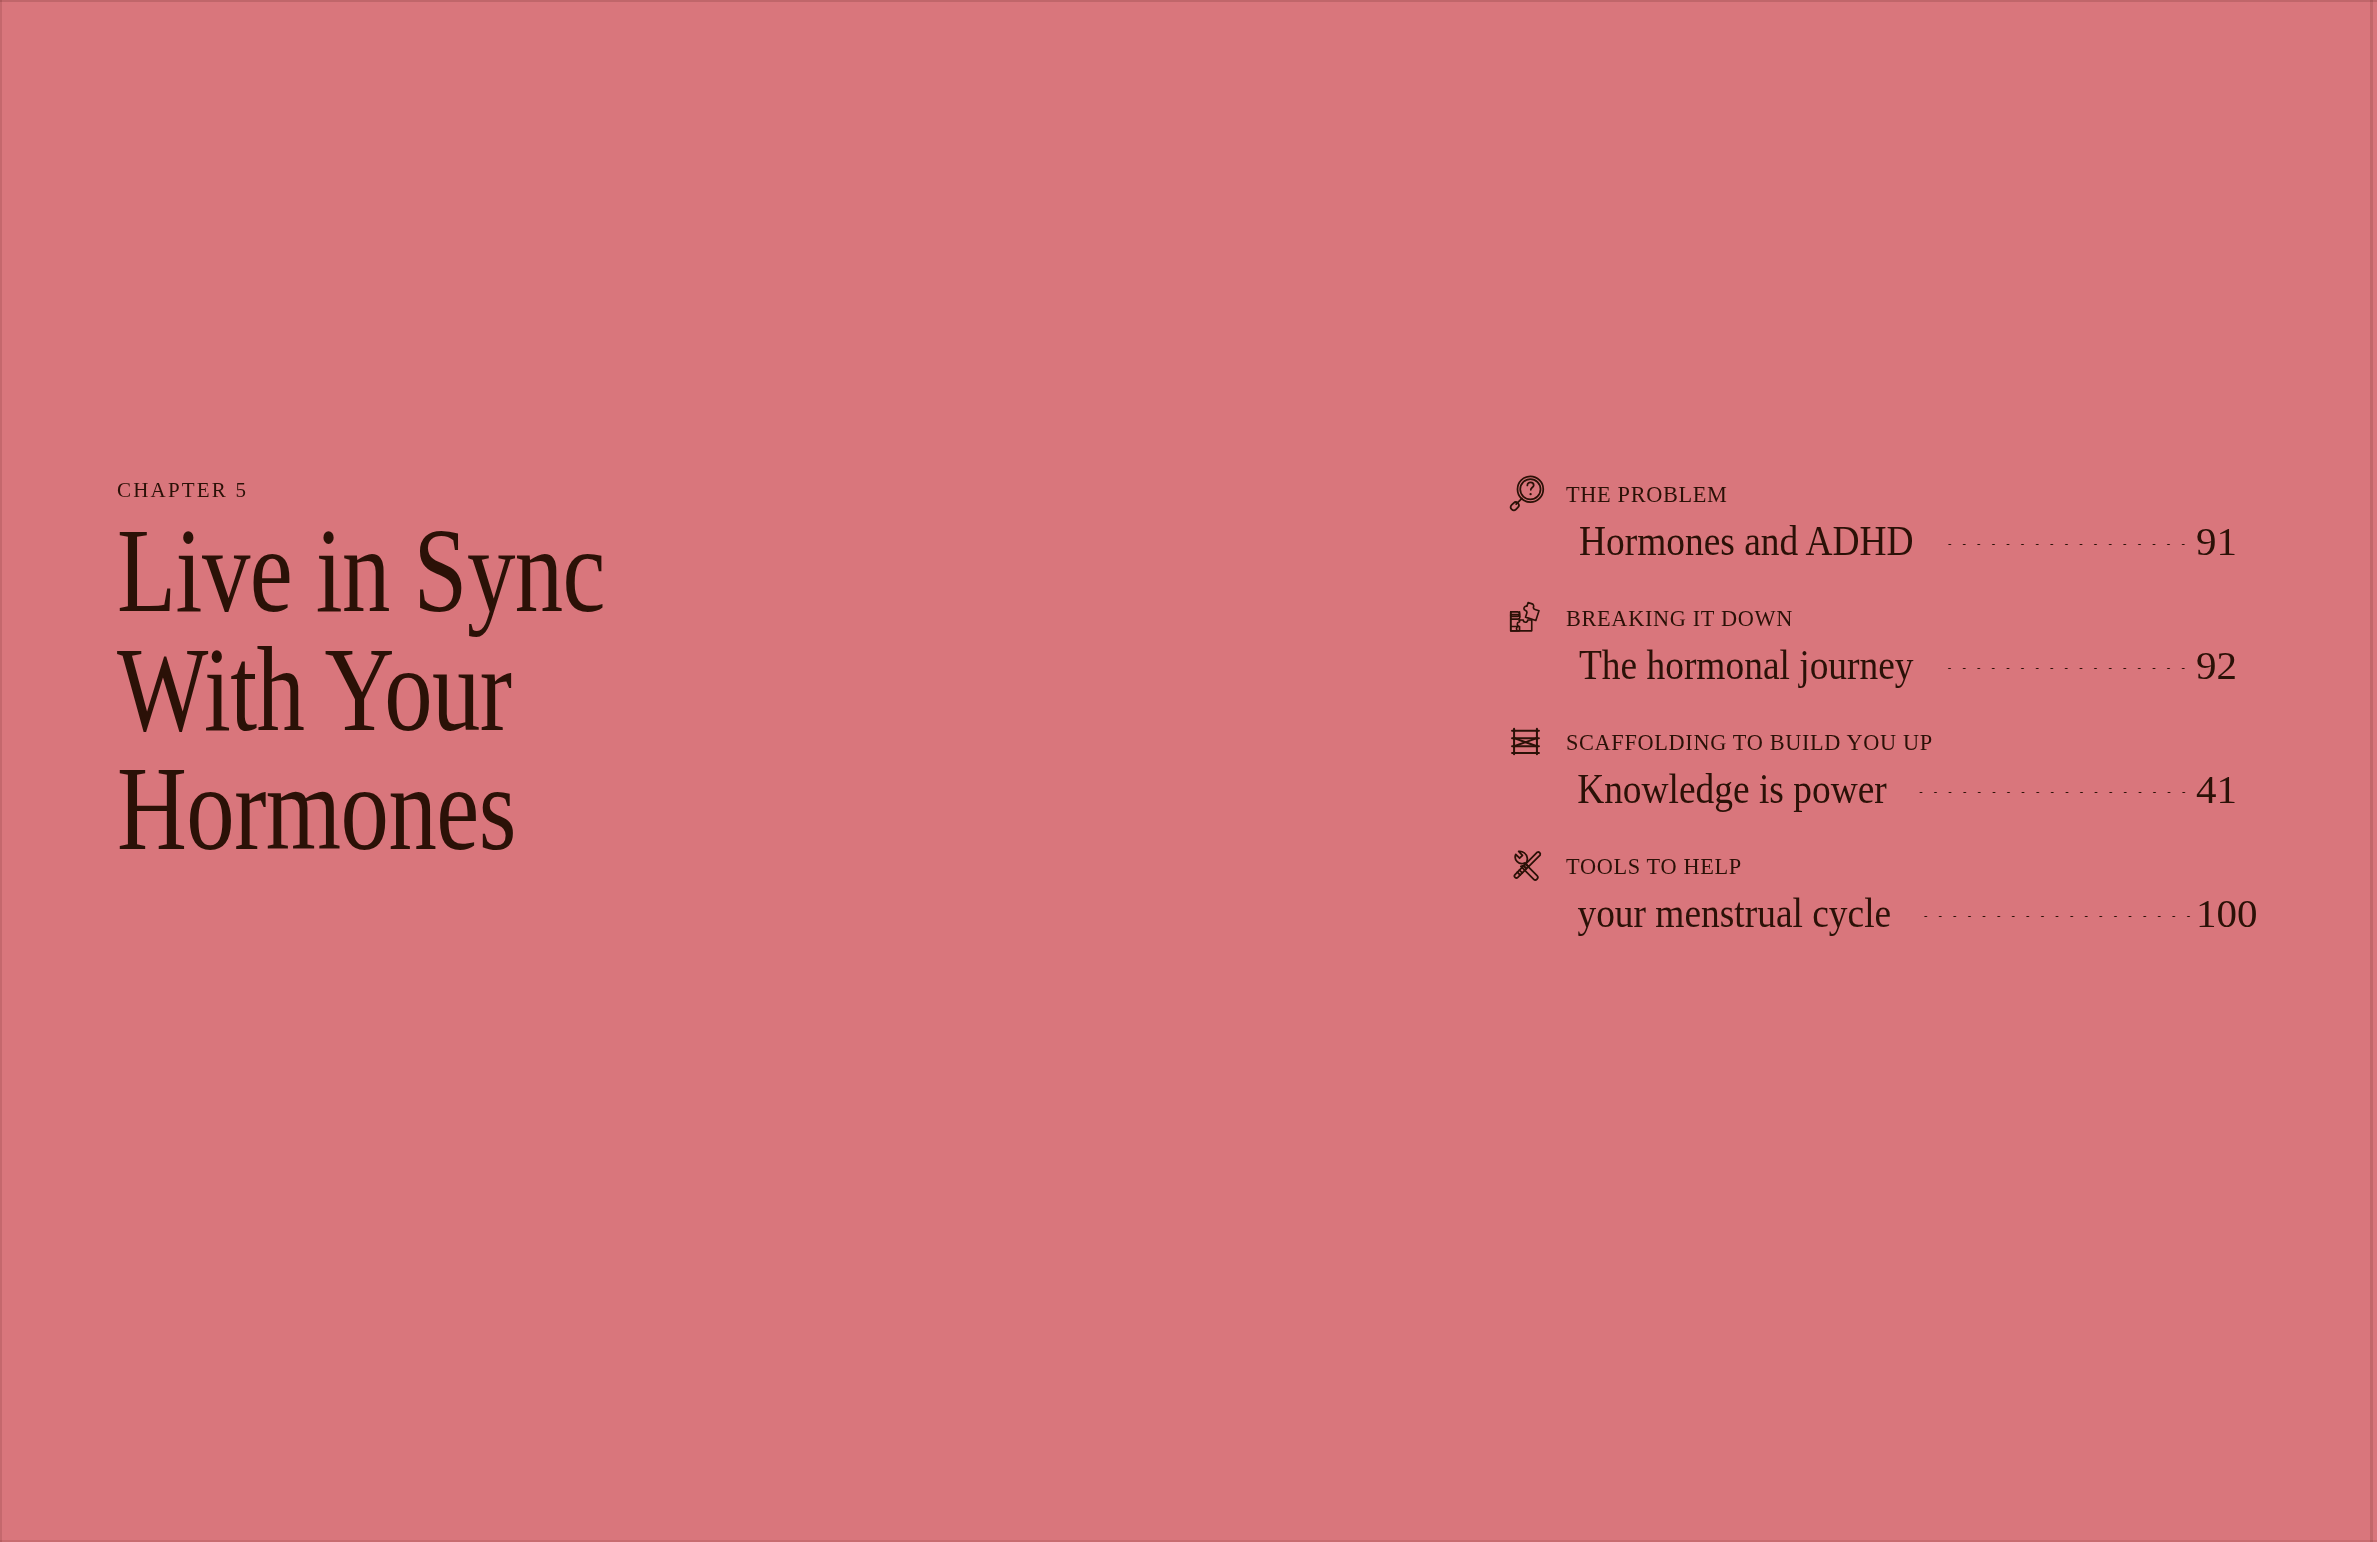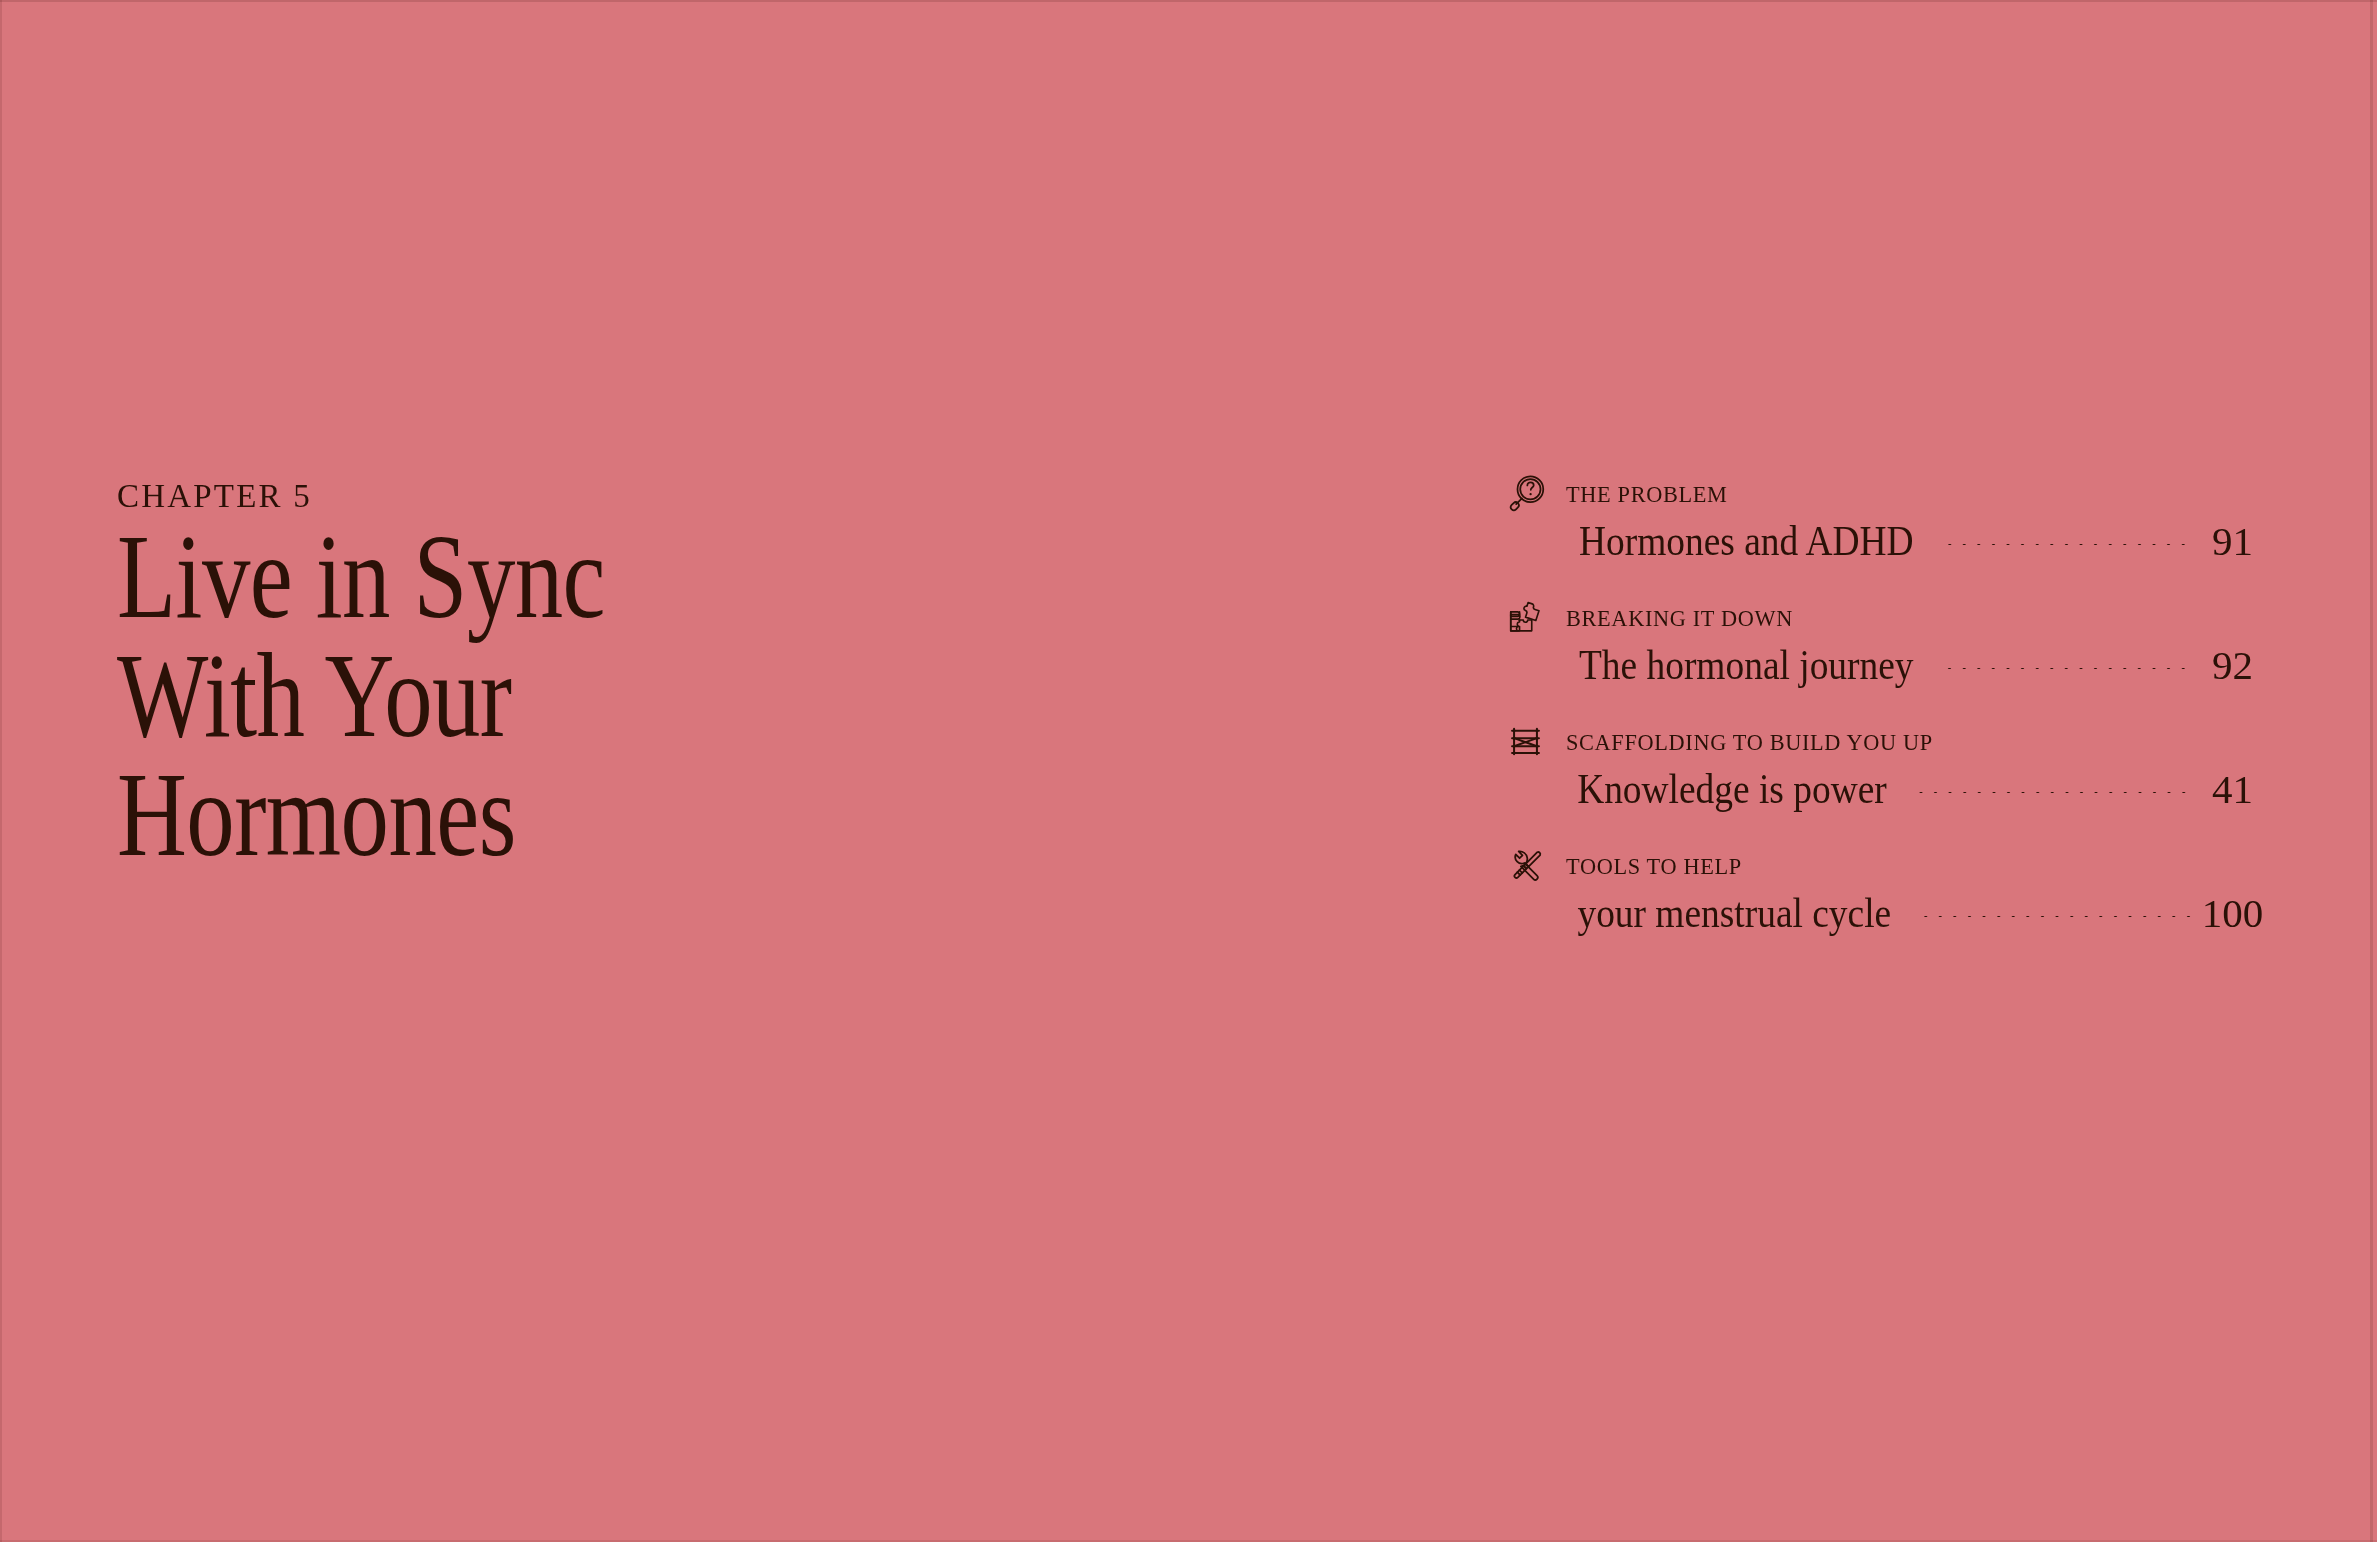--- a/index.html
+++ b/index.html
@@ -38,26 +38,26 @@
 
   
   .title-block {
     position: absolute;
     left: 117px;
     top: 480px;
     width: 884px;
   }
   .chapter-eyebrow {
     font-family: "Liberation Serif", "DejaVu Serif", serif;
-    font-size: 33px;
+    font-size: 21px;
     letter-spacing: 2.2px;
     line-height: 1;
     text-transform: uppercase;
     color: #2b1107;
-    margin: 0 0 4px 0;
+    margin: 0 0 10px 0;
     white-space: nowrap;
   }
   .chapter-title {
     font-family: "Liberation Serif", "DejaVu Serif", serif;
     font-size: 121px;
     line-height: 0.985;
     font-weight: 400;
     letter-spacing: -0.7px;
     color: #2b1107;
     margin: 0;
@@ -143,21 +143,21 @@
     letter-spacing: 6.1px;
     color: #2b1107;
     white-space: nowrap;
   }
   .toc-page {
     font-family: "Liberation Serif", "DejaVu Serif", serif;
     font-size: 41px;
     line-height: 1;
     color: #2b1107;
     min-width: 73px;
-    text-align: center;
+    text-align: left;
     white-space: nowrap;
   }
   
   .toc-line.plain .toc-line-text { flex: 0 0 auto; }
 </style>
 </head>
 <body>
 
 <div class="page">
 

